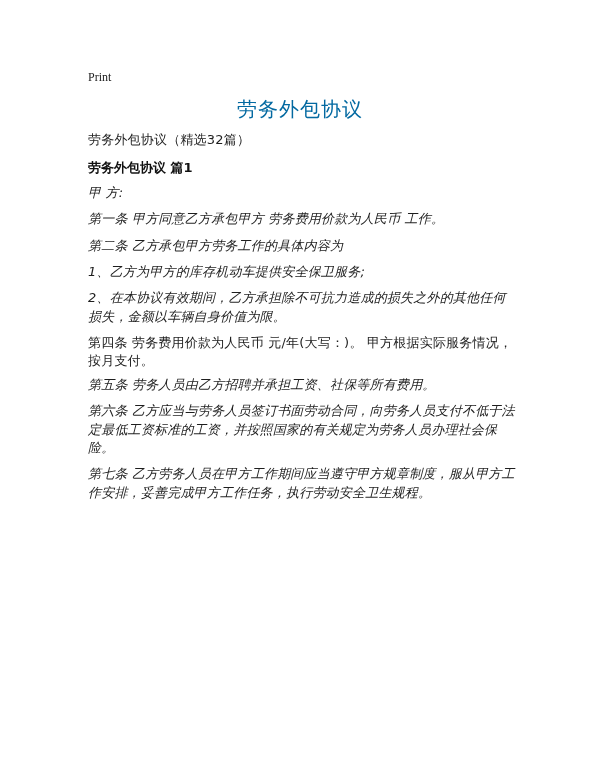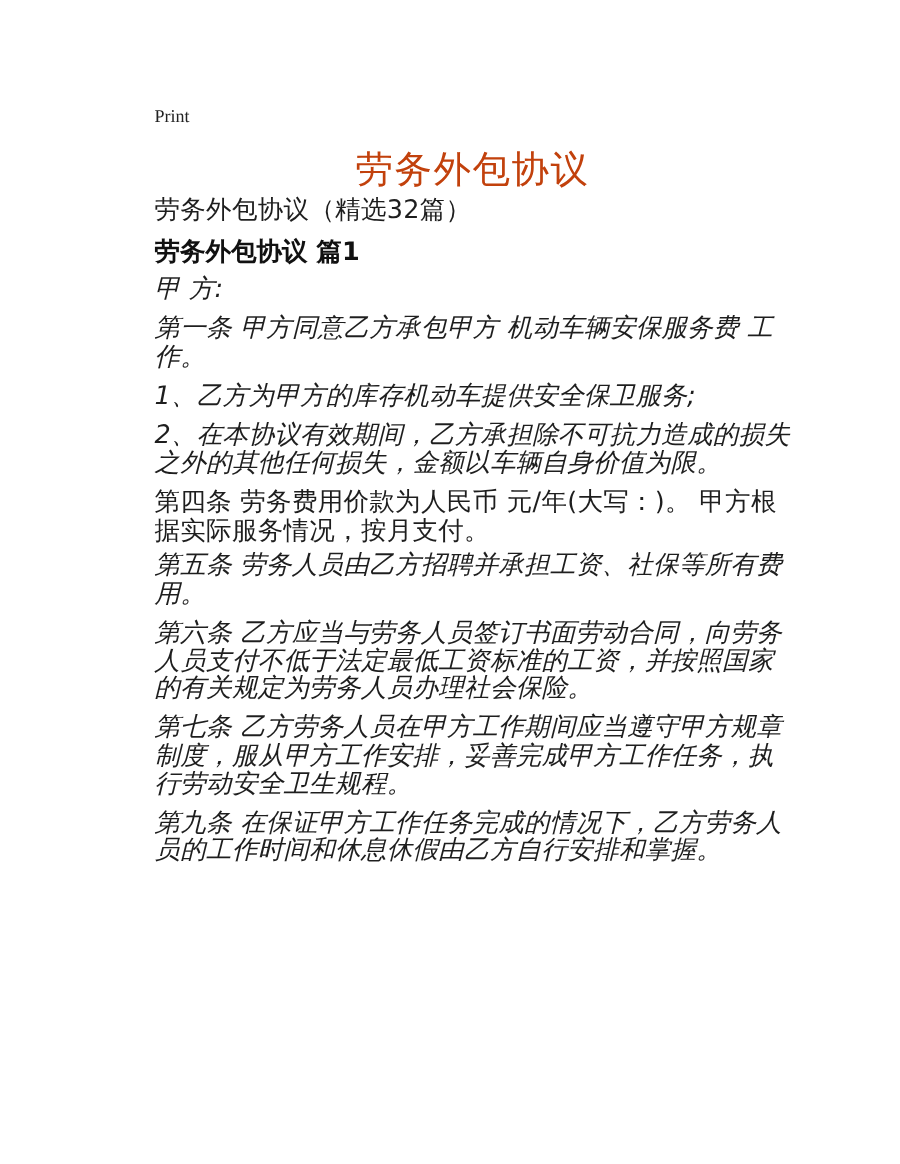--- a/index.html
+++ b/index.html
@@ -10,80 +10,80 @@
     body {
       width: 600px;
       height: 776px;
       overflow: hidden;
       position: relative;
       font-family: "DejaVu Sans", "Liberation Sans", sans-serif;
       color: #1a1a1a;
     }
     .page {
       position: absolute;
-      left: 15px; top: 0;
+      left: 0; top: 0;
       width: 484px;
       height: 776px;
       background: #ffffff;
     }
     .print-label {
       position: absolute;
       left: 88px;
       top: 70px;
       font-family: "Liberation Serif", "DejaVu Serif", serif;
       font-size: 12px;
       color: #222;
     }
     .doc-title {
       position: absolute;
       left: 0;
       width: 600px;
       top: 96px;
       text-align: center;
-      font-size: 25px;
-      color: #c2410c;
+      font-size: 20px;
+      color: #0369a1;
       letter-spacing: 1px;
     }
     .content {
       position: absolute;
       left: 88px;
       top: 131px;
       width: 428px;
     }
     .p {
-      font-size: 17px;
+      font-size: 13px;
       line-height: 18.6px;
       margin: 0;
       color: #1e1e1e;
       letter-spacing: 0.2px;
     }
     .subtitle { margin-bottom: 9px; }
     .section-heading {
       font-weight: bold;
-      font-size: 17px;
+      font-size: 13px;
       line-height: 18.6px;
       margin: 0 0 7px 0;
       color: #111;
     }
     .gap { margin-bottom: 7.6px; font-style: italic; }
     .gap-s { margin-bottom: 5px; }
   </style>
 </head>
 <body>
 
 <div class="page">
   <div class="print-label">Print</div>
   <div class="doc-title">劳务外包协议</div>
 
   <div class="content">
     <p class="p subtitle">劳务外包协议（精选32篇）</p>
     <p class="section-heading">劳务外包协议 篇1</p>
     <p class="p gap">甲 方:</p>
-    <p class="p gap">第一条 甲方同意乙方承包甲方 机动车辆安保服务费 工作。</p>
+    <p class="p gap">第一条 甲方同意乙方承包甲方 劳务费用价款为人民币 工作。</p>
+    <p class="p gap">第二条 乙方承包甲方劳务工作的具体内容为</p>
     <p class="p gap">1、乙方为甲方的库存机动车提供安全保卫服务;</p>
     <p class="p gap">2、在本协议有效期间，乙方承担除不可抗力造成的损失之外的其他任何损失，金额以车辆自身价值为限。</p>
     <p class="p gap-s">第四条 劳务费用价款为人民币 元/年(大写：)。 甲方根据实际服务情况，按月支付。</p>
     <p class="p gap">第五条 劳务人员由乙方招聘并承担工资、社保等所有费用。</p>
     <p class="p gap">第六条 乙方应当与劳务人员签订书面劳动合同，向劳务人员支付不低于法定最低工资标准的工资，并按照国家的有关规定为劳务人员办理社会保险。</p>
     <p class="p gap">第七条 乙方劳务人员在甲方工作期间应当遵守甲方规章制度，服从甲方工作安排，妥善完成甲方工作任务，执行劳动安全卫生规程。</p>
-    <p class="p gap">第九条 在保证甲方工作任务完成的情况下，乙方劳务人员的工作时间和休息休假由乙方自行安排和掌握。</p>
   </div>
 </div>
 
 </body></html>

